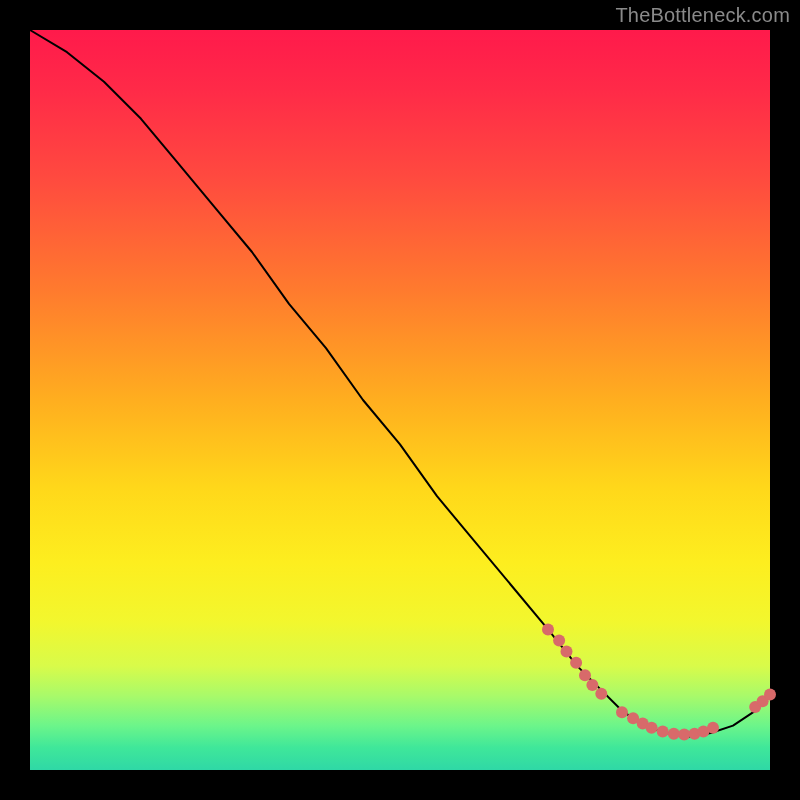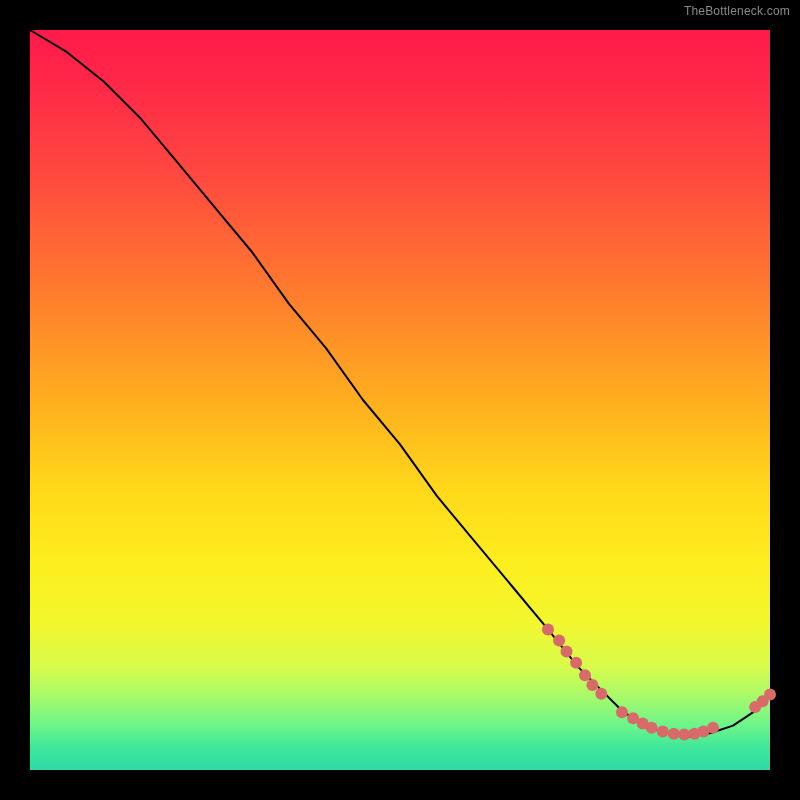--- a/index.html
+++ b/index.html
@@ -58,21 +58,21 @@
   }
   .marker {
     fill: #d86a6a;
     stroke: none;
   }
   .watermark {
     position: absolute;
     top: 4px;
     right: 10px;
     color: #8a8a8a;
-    font-size: 12px;
+    font-size: 20px;
     letter-spacing: 0.2px;
     user-select: none;
     margin-left: 23px;
   }
 </style>
 </head>
 <body>
 
 <div class="stage">
 

